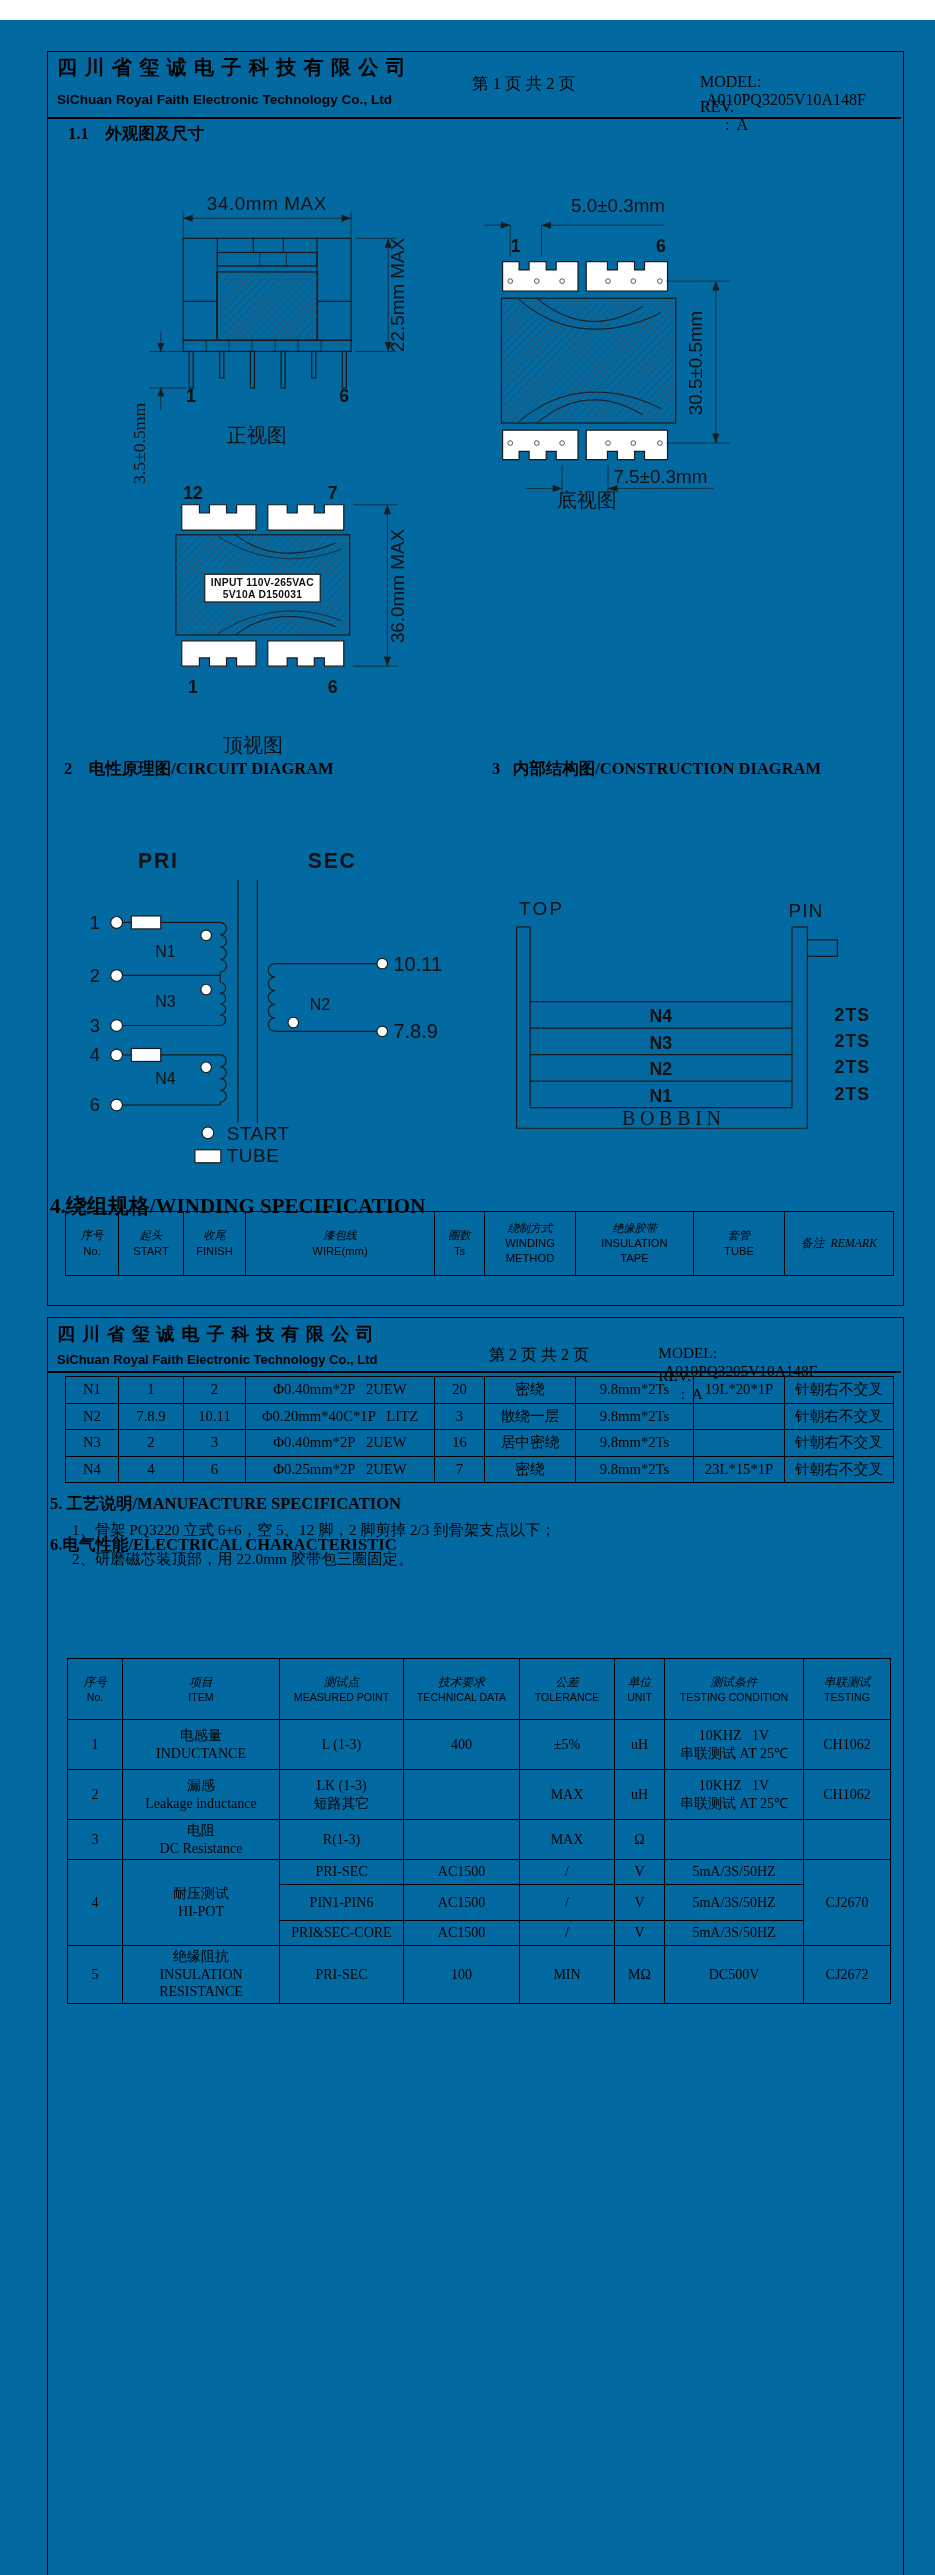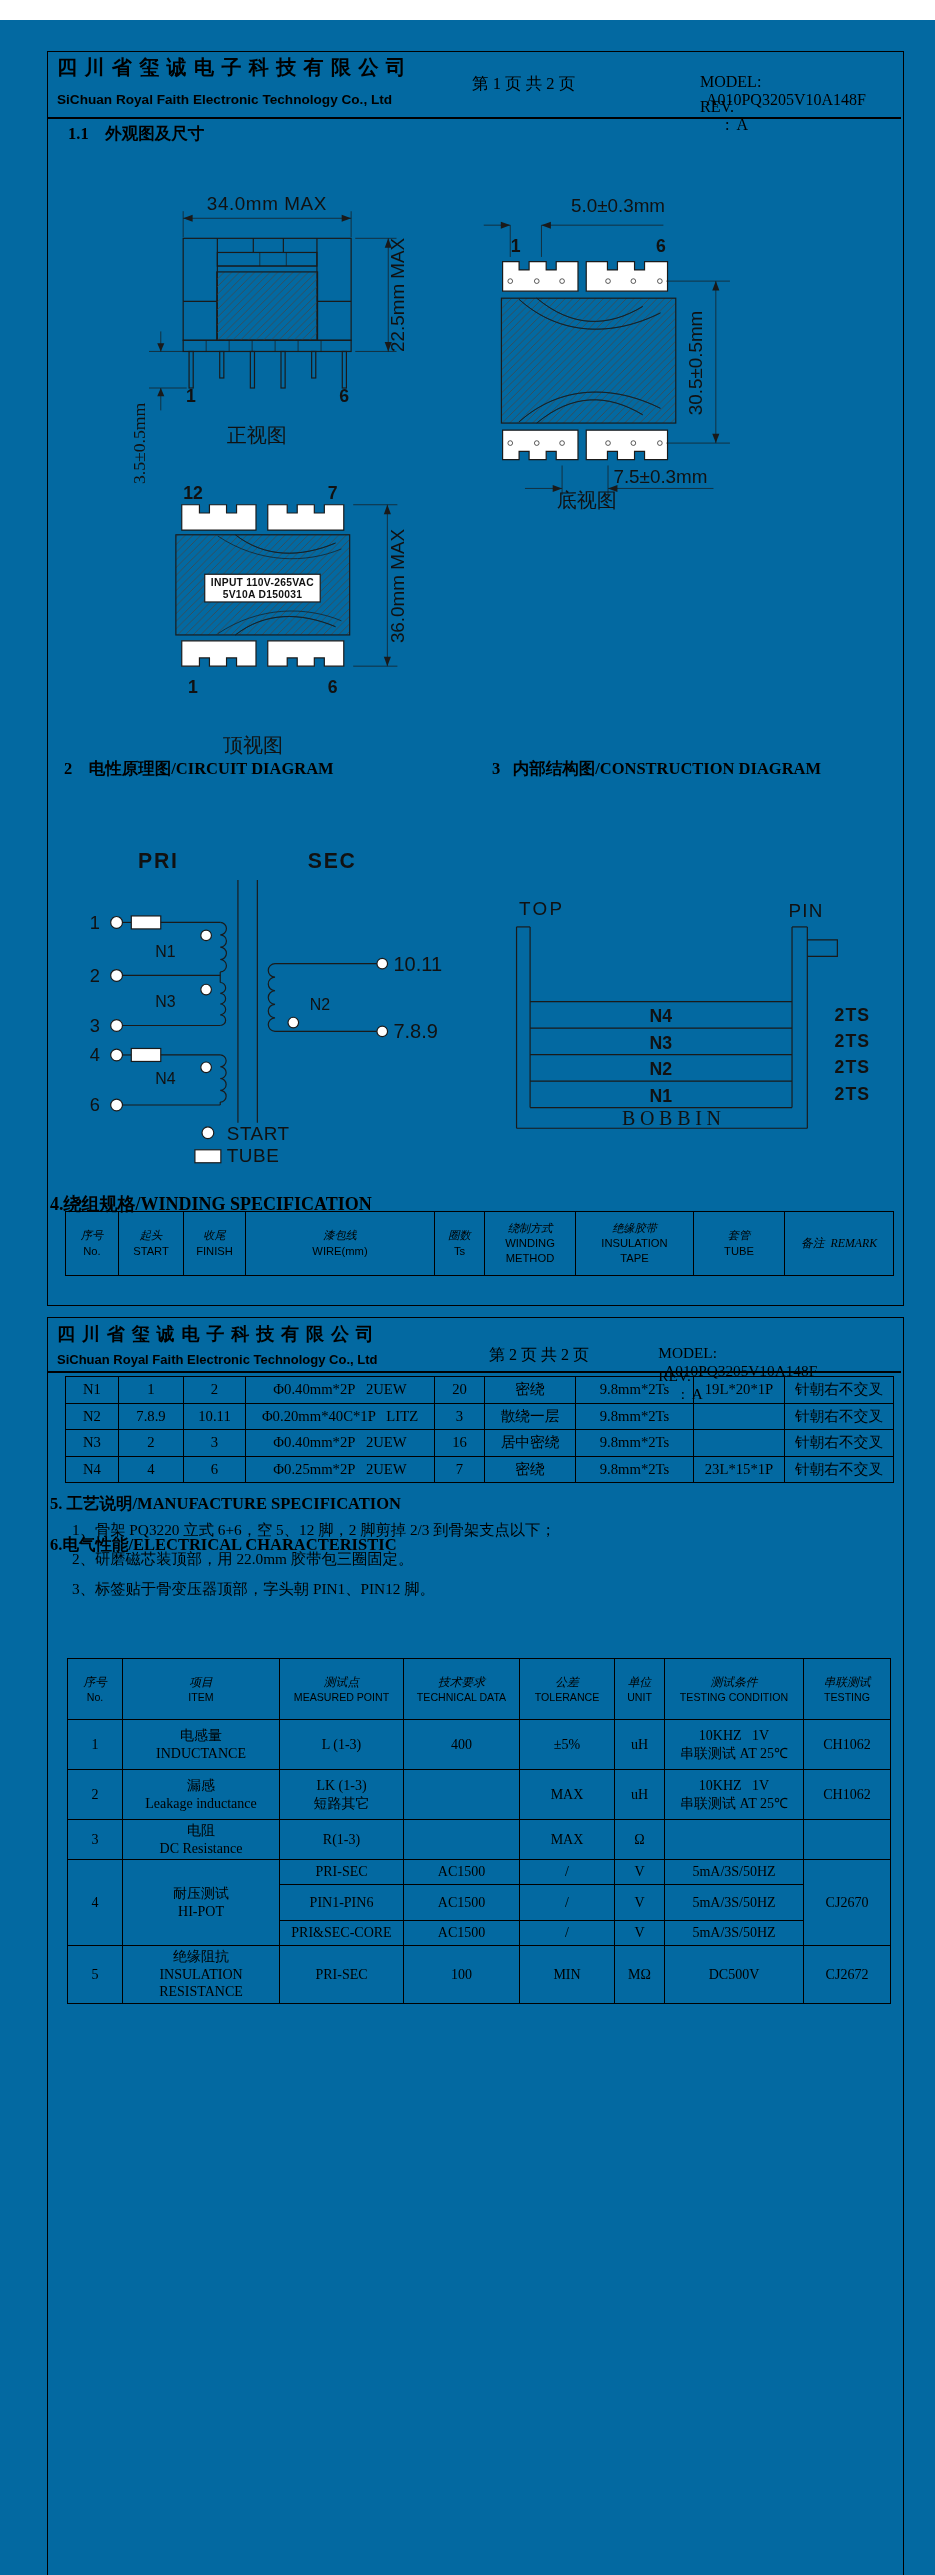--- a/index.html
+++ b/index.html
@@ -269,21 +269,21 @@
     <text x="261" y="285" text-anchor="middle" font-size="30" font-weight="bold">N3</text>
     <text x="261" y="330" text-anchor="middle" font-size="30" font-weight="bold">N2</text>
     <text x="261" y="375" text-anchor="middle" font-size="30" font-weight="bold">N1</text>
     <text x="556" y="237" text-anchor="start" font-size="30" font-weight="bold" letter-spacing="2">2TS</text>
     <text x="556" y="282" text-anchor="start" font-size="30" font-weight="bold" letter-spacing="2">2TS</text>
     <text x="556" y="327" text-anchor="start" font-size="30" font-weight="bold" letter-spacing="2">2TS</text>
     <text x="556" y="372" text-anchor="start" font-size="30" font-weight="bold" letter-spacing="2">2TS</text>
     <text class="cap" x="195" y="414" text-anchor="start" font-size="34" letter-spacing="8">BOBBIN</text>
   </svg>
 
-  <div class="abs sechead" style="left:50px;top:1172px;font-size:18px;">4.绕组规格/WINDING SPECIFICATION</div>
+  <div class="abs sechead" style="left:50px;top:1172px;font-size:21px;">4.绕组规格/WINDING SPECIFICATION</div>
 
   <table class="spec" style="left:65px;top:1191px;width:828px;">
     <colgroup>
       <col style="width:53px">
         <col style="width:65px">
         <col style="width:62px">
       <col style="width:189px">
         <col style="width:50px">
         <col style="width:91px">
       <col style="width:118px">
@@ -405,21 +405,20 @@
       <td class="dcell">23L*15*1P</td>
       <td class="dcell">针朝右不交叉</td>
     </tr>
   </tbody>
     </table>
 
   <div class="abs sechead" style="left:50px;top:1473px;">5. 工艺说明/MANUFACTURE SPECIFICATION</div>
   <div class="abs items" style="left:72px;top:1500px;">
     <p>1、骨架 PQ3220 立式 6+6，空 5、12 脚，2 脚剪掉 2/3 到骨架支点以下；</p>
     <p>2、研磨磁芯装顶部，用 22.0mm 胶带包三圈固定。</p>
-    <p>3、标签贴于骨变压器顶部，字头朝 PIN1、PIN12 脚。</p>
   </div>
 
   <div class="abs sechead" style="left:50px;top:1514px;">6.电气性能/ELECTRICAL CHARACTERISTIC</div>
 
   <table class="spec" style="left:67px;top:1638px;width:823px;">
     <colgroup>
       <col style="width:55px">
         <col style="width:157px">
         <col style="width:124px">
         <col style="width:116px">

